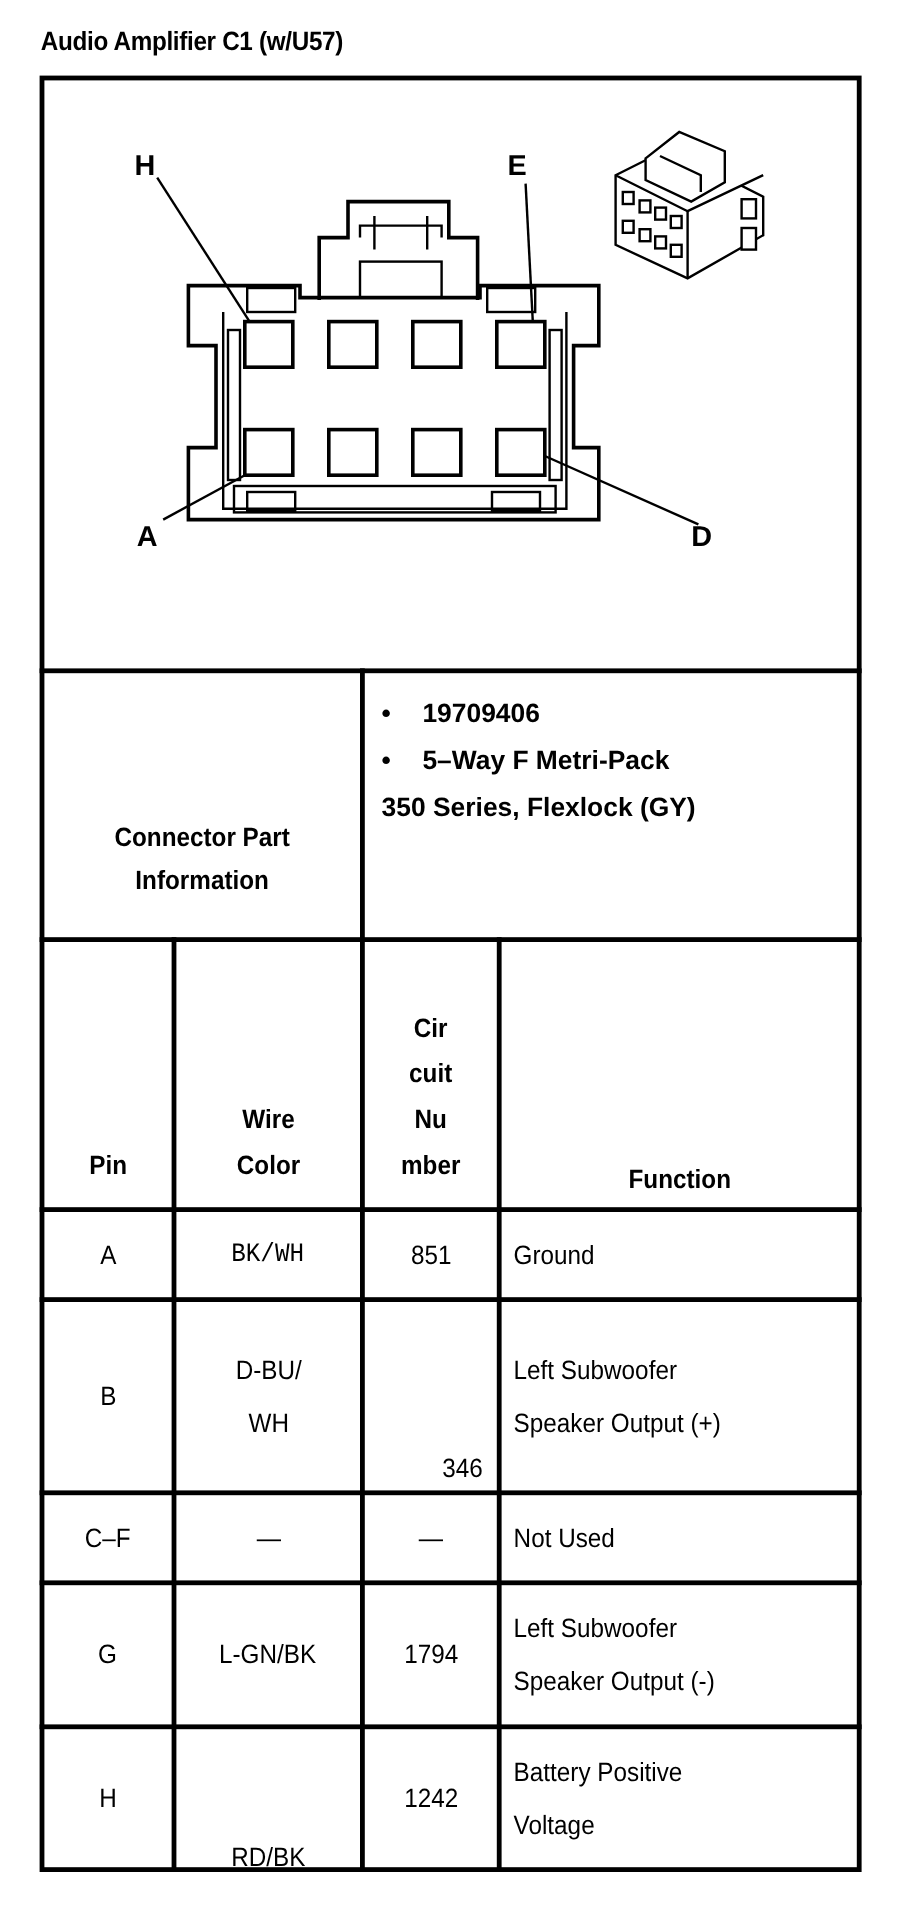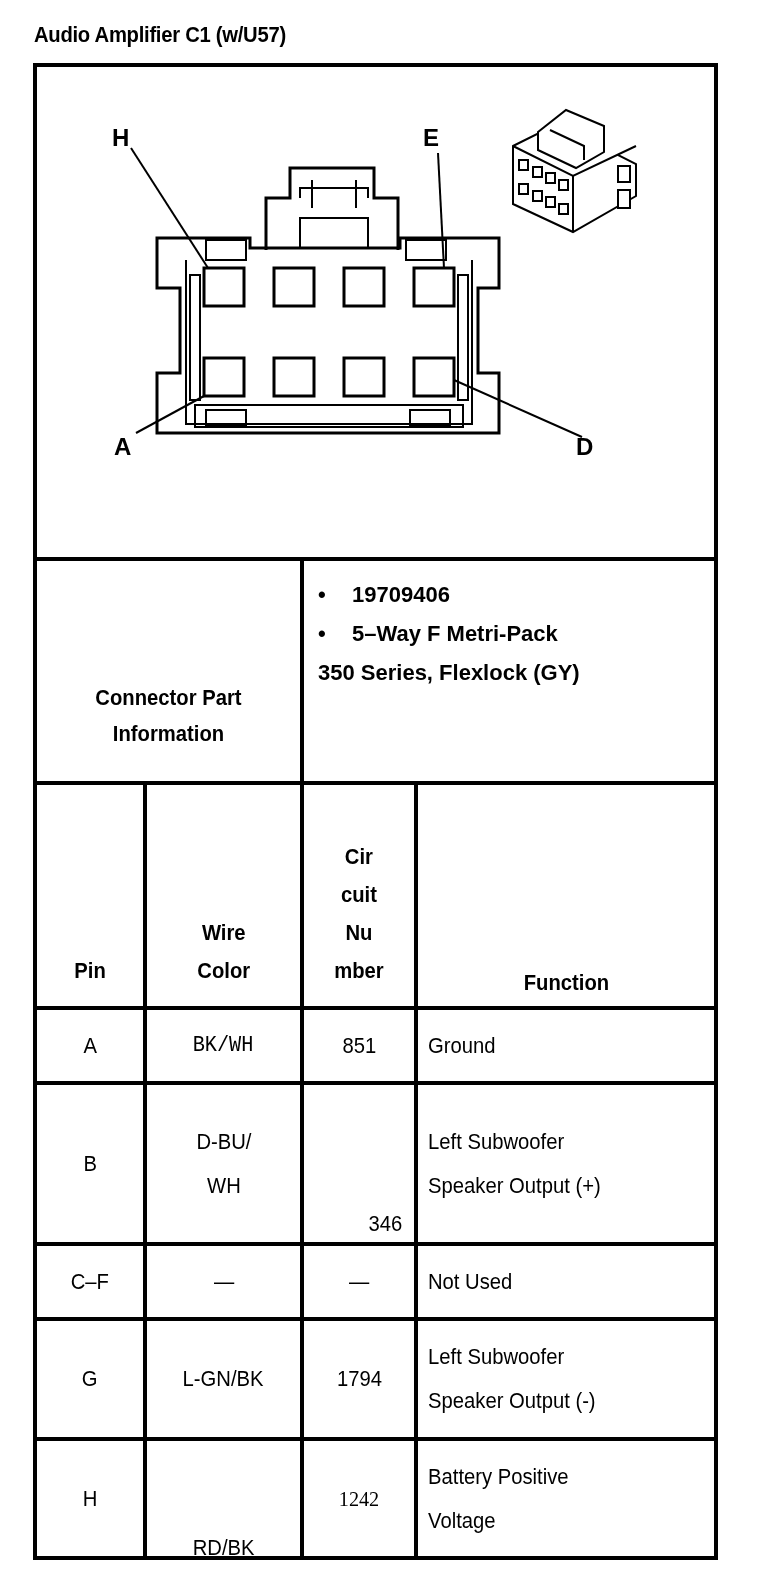--- a/index.html
+++ b/index.html
@@ -214,20 +214,20 @@
     </div>
 </div>
 
 <div>
   <div class="cell-text" style="left:37px; top:1441px; width:106px; height:115px;">
     <div class="cell">H</div>
     </div>
   <div class="cell-text" style="left:147px; top:1494px; width:153px; height:108px;">
     <div class="cell">RD/BK</div>
     </div>
-  <div class="cell-text" style="left:304px; top:1441px; width:110px; height:115px;font-family:Liberation Serif, serif;">
+  <div class="cell-text" style="left:304px; top:1441px; width:110px; height:115px;">
     <div class="cell">1242</div>
     </div>
   <div class="fn" style="top:1441px; height:115px;">
     <div>Battery Positive</div>
     <div>Voltage</div>
     </div>
 </div>
 
 </body></html>

